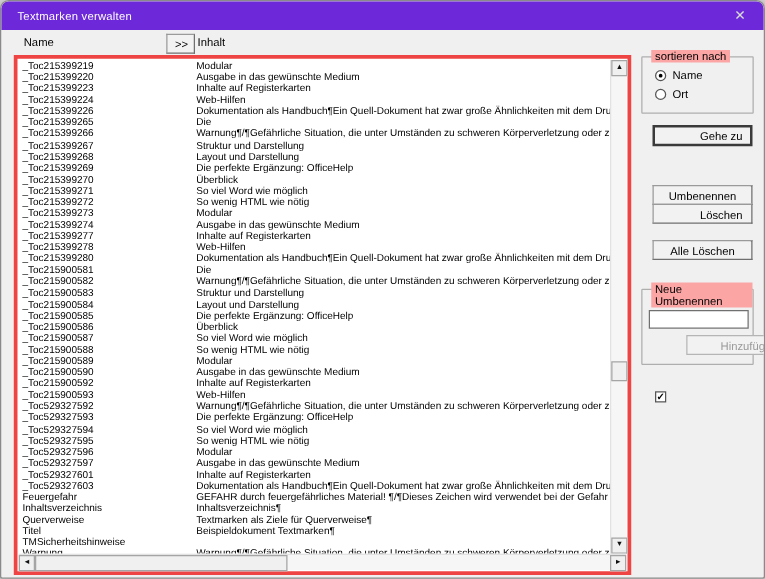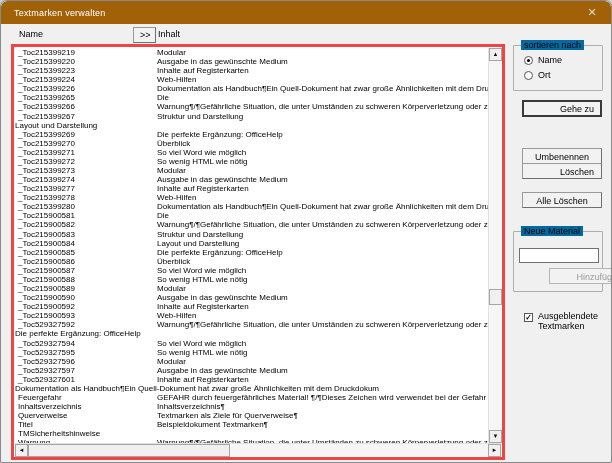--- a/index.html
+++ b/index.html
@@ -3,21 +3,21 @@
 <meta charset="utf-8">
 <style>
   html,body{margin:0;padding:0;background:#d8d8d8;}
   *{box-sizing:border-box;font-family:"Liberation Sans",sans-serif;}
   .dialog{
     position:relative;width:612px;height:463px;background:#f0f0f0;
     border:1px solid #8a8a8a;border-radius:7px 7px 2px 2px;overflow:hidden;
     box-shadow:0 2px 8px rgba(0,0,0,.35);
   }
   .titlebar{
-    position:absolute;left:0;top:0;width:100%;height:23px;background:#a16207;
+    position:absolute;left:0;top:0;width:100%;height:23px;background:#6d28d9;
     display:flex;align-items:center;border-radius:6px 6px 0 0;
   }
   .title-text{color:#ffffff;font-size:9px;margin-left:13px;letter-spacing:.2px;}
   .close-btn{
     position:absolute;right:4px;top:0;width:30px;height:23px;display:flex;
     align-items:center;justify-content:center;color:#d9d9d9;font-size:11px;cursor:pointer;
   }
   .hdr-label{position:absolute;font-size:9px;color:#000;}
   .expand-btn{
     position:absolute;left:132px;top:26px;width:23px;height:16px;
@@ -43,21 +43,21 @@
   .vthumb{position:absolute;left:0;top:241px;width:13px;height:16px;background:#f0f0f0;border:1px solid #a5a5a5;cursor:pointer;}
   
   .hscroll{position:absolute;left:1px;right:1px;bottom:1px;height:13px;background:#f6f6f6;border-top:1px solid #e2e2e2;}
   .hscroll .btn{position:absolute;top:0;width:13px;height:13px;background:#f0f0f0;border:1px solid #a5a5a5;
     font-size:6px;line-height:11px;text-align:center;color:#111;cursor:pointer;}
   .hscroll .left{left:0;}
   .hscroll .right{right:0;}
   .hthumb{position:absolute;top:0;left:13px;width:202px;height:13px;background:#f0f0f0;border:1px solid #a5a5a5;cursor:pointer;}
   
   .groupbox{position:absolute;border:1px solid #aeaeae;border-radius:1px;}
-  .groupbox .gb-label{position:absolute;top:-6px;left:7px;background:#0369a1;padding:0 3px;font-size:9px;color:#000;}
+  .groupbox .gb-label{position:absolute;top:-6px;left:7px;background:#fca5a5;padding:0 3px;font-size:9px;color:#000;}
   
   .btn94{
     position:absolute;width:80px;height:16px;background:#f2f2f2;
     border:1px solid #9a9a9a;border-right-color:#6f6f6f;border-bottom-color:#6f6f6f;
     font-size:9px;color:#000;text-align:center;line-height:14px;cursor:pointer;
   }
   .btn94.default{height:17px;border:2px solid #3a3a3a;line-height:13px;}
   .btn94.disabled{color:#9a9a9a;border-color:#b5b5b5;cursor:default;}
   
   .radio-row{position:absolute;display:flex;align-items:center;gap:5px;cursor:pointer;}
@@ -114,20 +114,21 @@
         </div>
         <div class="row">
           <span class="col-name">_Toc215399266</span>
           <span class="col-content">Warnung¶/¶Gefährliche Situation, die unter Umständen zu schweren Körperverletzung oder zum Toc</span>
         </div>
         <div class="row">
           <span class="col-name">_Toc215399267</span>
           <span class="col-content">Struktur und Darstellung</span>
         </div>
         <div class="row">
+          <span class="col-name">_Toc215399268</span>
           <span class="col-content">Layout und Darstellung</span>
         </div>
         <div class="row">
           <span class="col-name">_Toc215399269</span>
           <span class="col-content">Die perfekte Ergänzung: OfficeHelp</span>
         </div>
         <div class="row">
           <span class="col-name">_Toc215399270</span>
           <span class="col-content">Überblick</span>
         </div>
@@ -205,20 +206,21 @@
         </div>
         <div class="row">
           <span class="col-name">_Toc215900593</span>
           <span class="col-content">Web-Hilfen</span>
         </div>
         <div class="row">
           <span class="col-name">_Toc529327592</span>
           <span class="col-content">Warnung¶/¶Gefährliche Situation, die unter Umständen zu schweren Körperverletzung oder zum Toc</span>
         </div>
         <div class="row">
+          <span class="col-name">_Toc529327593</span>
           <span class="col-content">Die perfekte Ergänzung: OfficeHelp</span>
         </div>
         <div class="row">
           <span class="col-name">_Toc529327594</span>
           <span class="col-content">So viel Word wie möglich</span>
         </div>
         <div class="row">
           <span class="col-name">_Toc529327595</span>
           <span class="col-content">So wenig HTML wie nötig</span>
         </div>
@@ -228,20 +230,21 @@
         </div>
         <div class="row">
           <span class="col-name">_Toc529327597</span>
           <span class="col-content">Ausgabe in das gewünschte Medium</span>
         </div>
         <div class="row">
           <span class="col-name">_Toc529327601</span>
           <span class="col-content">Inhalte auf Registerkarten</span>
         </div>
         <div class="row">
+          <span class="col-name">_Toc529327603</span>
           <span class="col-content">Dokumentation als Handbuch¶Ein Quell-Dokument hat zwar große Ähnlichkeiten mit dem Druckdokum</span>
         </div>
         <div class="row">
           <span class="col-name">Feuergefahr</span>
           <span class="col-content">GEFAHR durch feuergefährliches Material! ¶/¶Dieses Zeichen wird verwendet bei der Gefahr eines Br</span>
         </div>
         <div class="row">
           <span class="col-name">Inhaltsverzeichnis</span>
           <span class="col-content">Inhaltsverzeichnis¶</span>
         </div>
@@ -287,24 +290,23 @@
     <span class="radio"></span>
     <span class="radio-label">Ort</span>
   </div>
 
   <button class="btn94 default" style="left:521px;top:99px;text-align:right;">Gehe zu</button>
   <button class="btn94" style="left:521px;top:131px;margin-top:16px;">Umbenennen</button>
   <button class="btn94" style="left:521px;top:162px;padding-left:36px;">Löschen</button>
   <button class="btn94" style="left:521px;top:191px;">Alle Löschen</button>
 
   <div class="groupbox" style="left:512px;top:230px;width:90px;height:61px;">
-    <span class="gb-label">Neue Material</span>
+    <span class="gb-label">Neue Umbenennen</span>
   </div>
   <input class="textinput" style="left: 518px; top: 247px; width: 80px; height: 15px;" type="text" value="">
   <button class="btn94 disabled" style="left:548px;top:267px;text-align:right;">Hinzufügen</button>
 
   <div class="check-row" style="left:523px;top:310px;">
     <span class="checkbox">✓</span>
-    <span class="check-label">Ausgeblendete Textmarken</span>
   </div>
 
 
 </div>
 
 </body></html>

